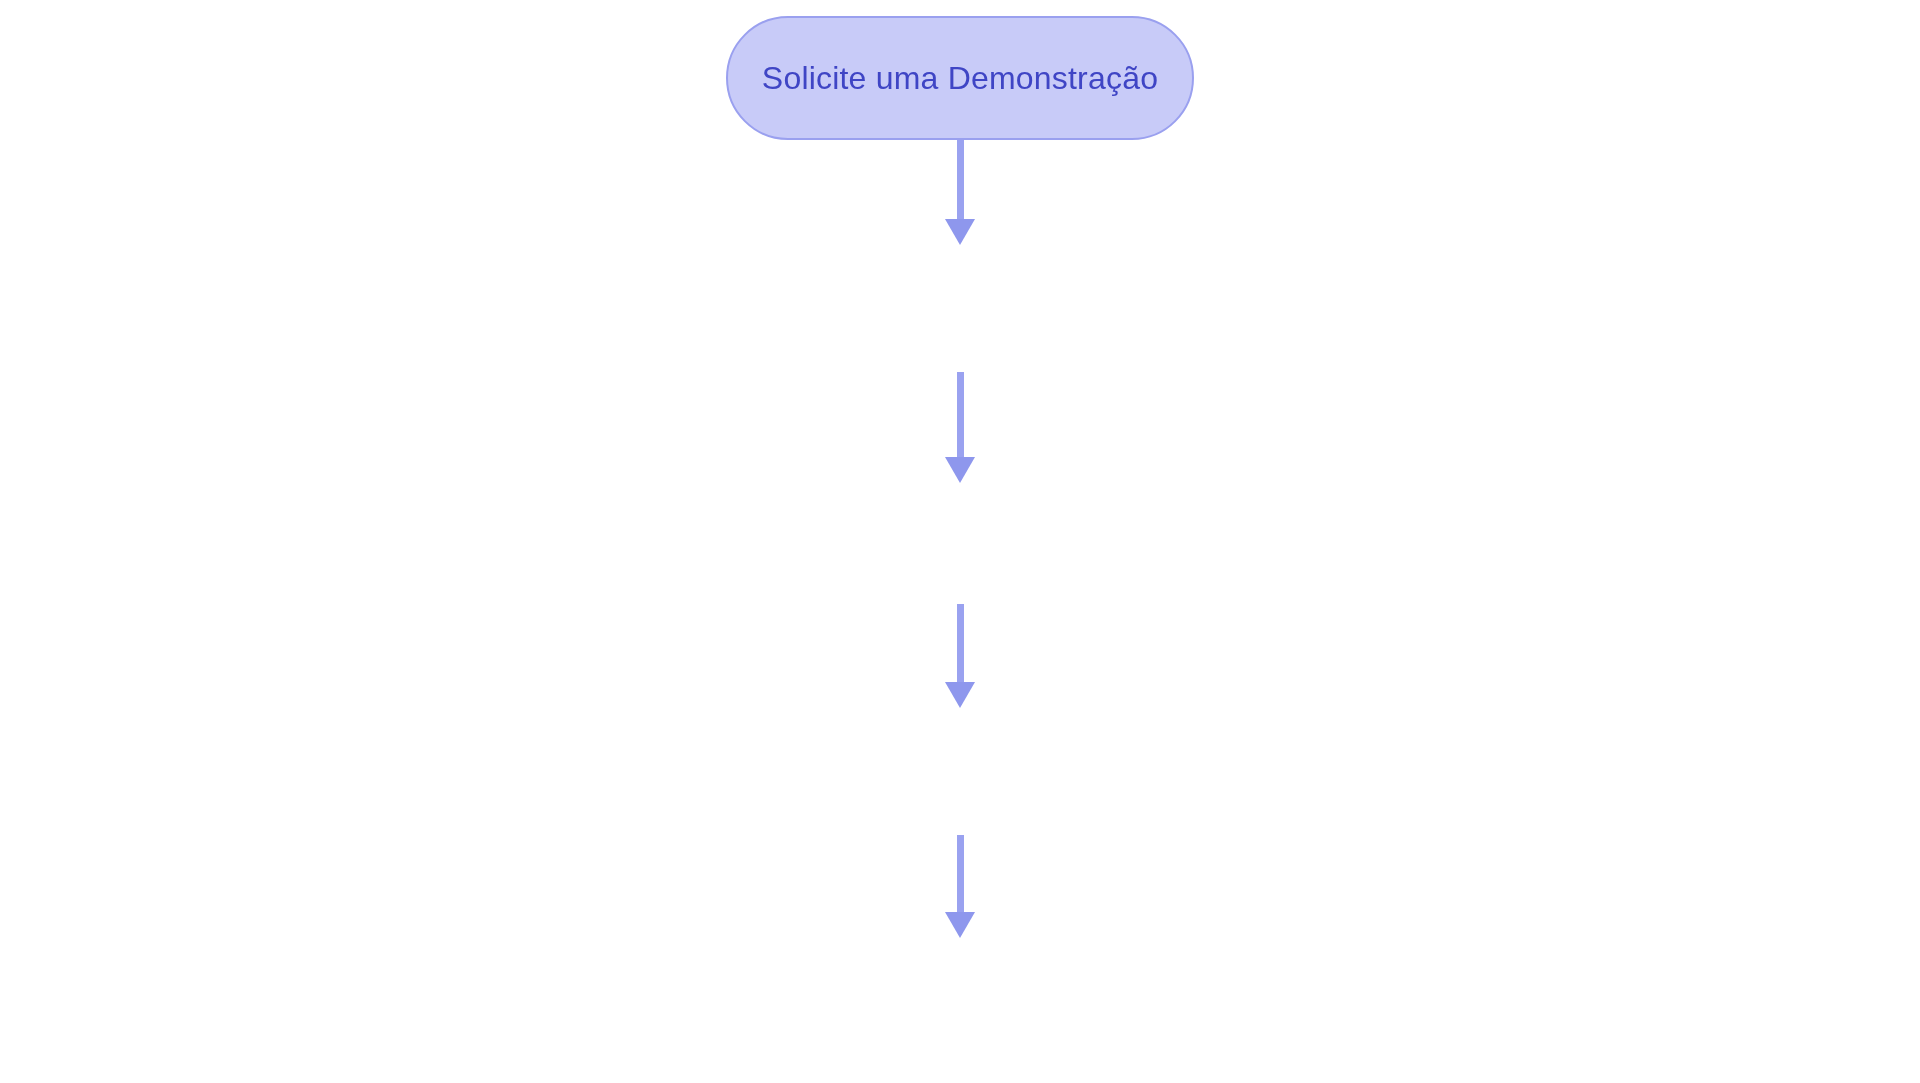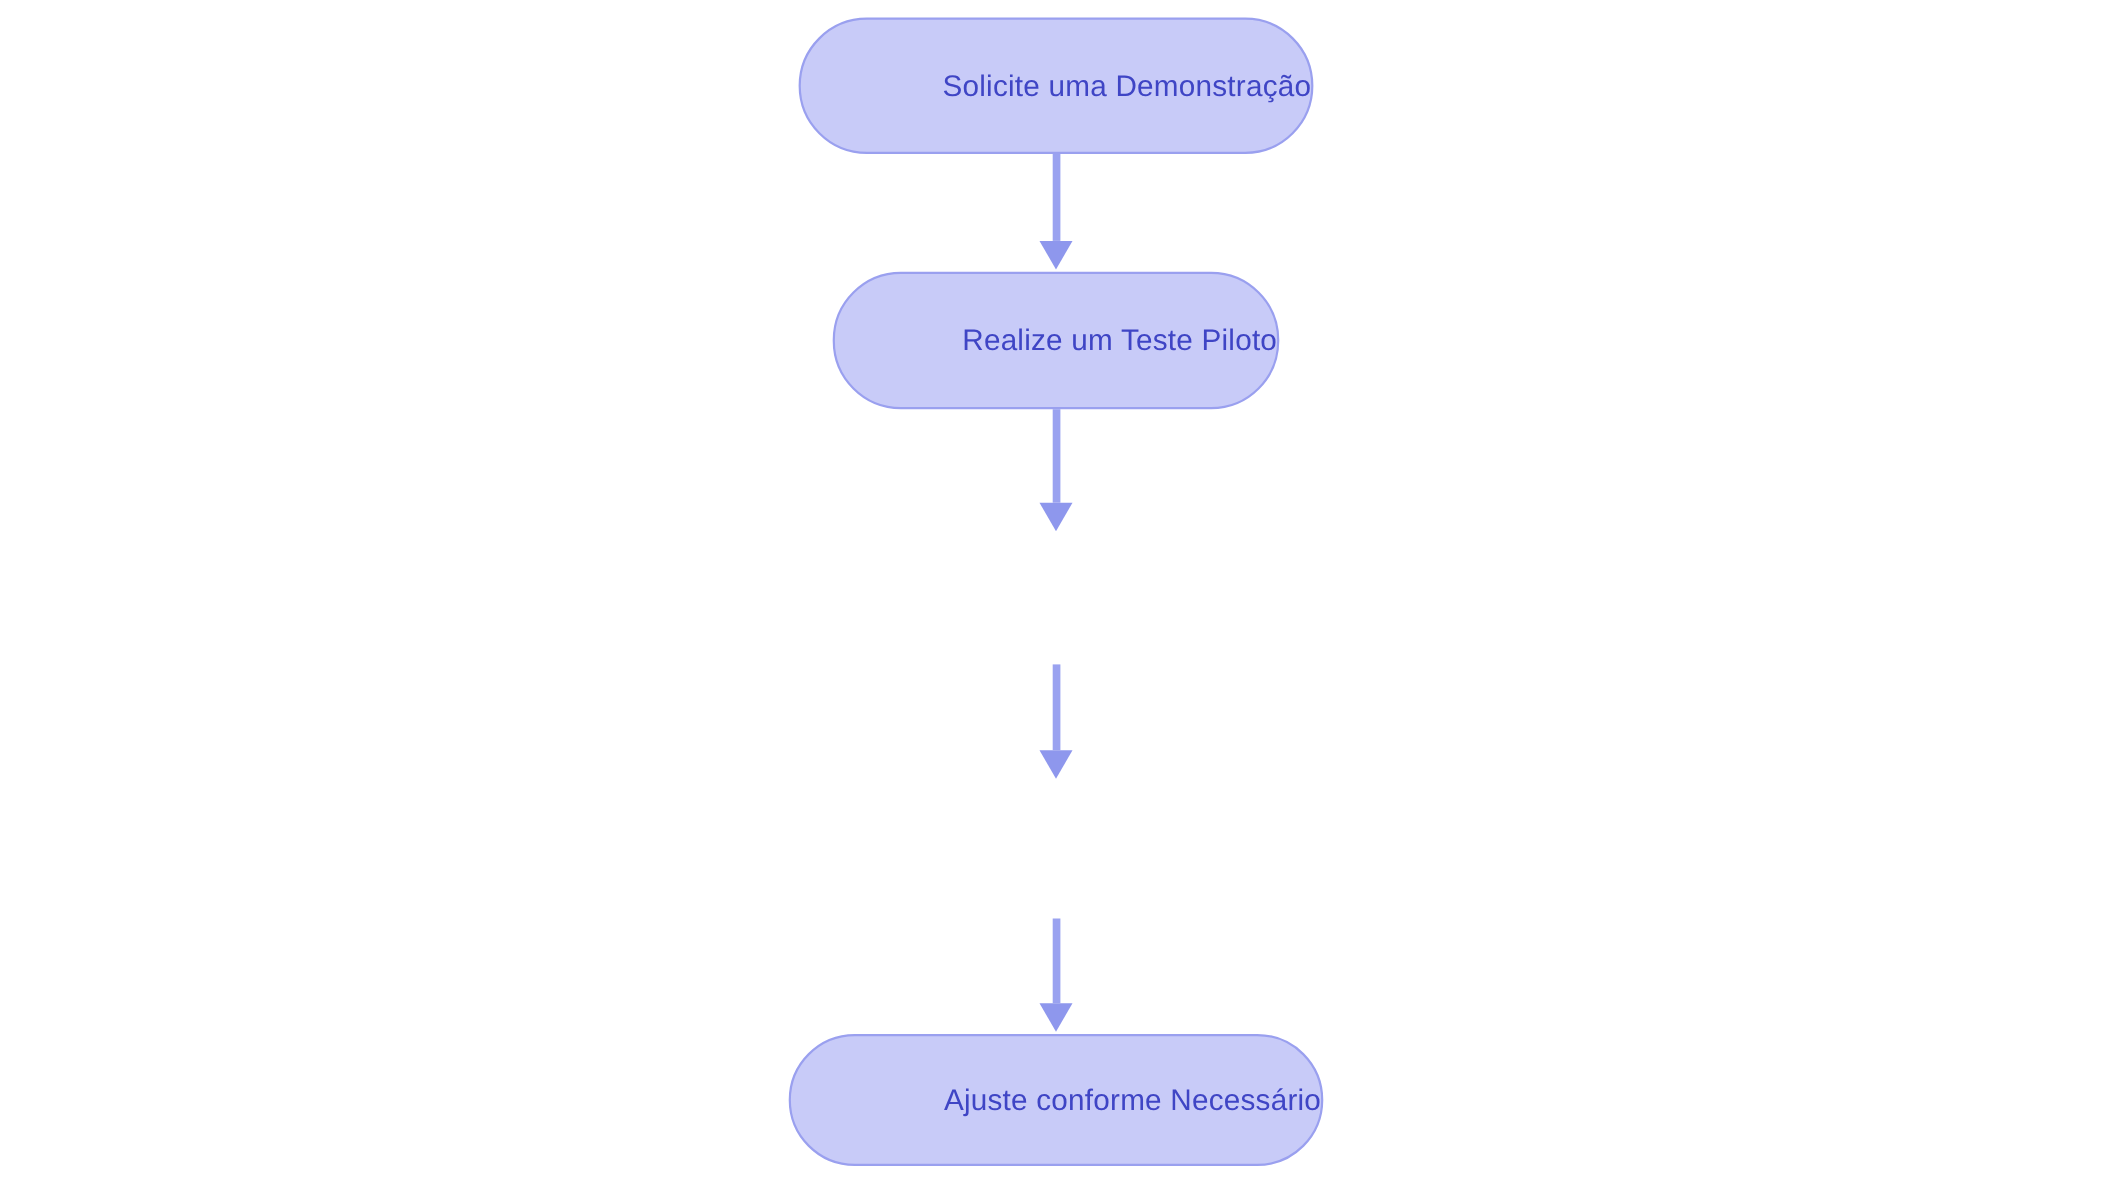--- a/index.html
+++ b/index.html
@@ -16,26 +16,26 @@
     position: relative;
     width: 1920px;
     height: 1083px;
     background: var(--bg);
     font-family: "Liberation Sans", "DejaVu Sans", sans-serif;
   }
   .node {
     position: absolute;
     display: flex;
     align-items: center;
-    justify-content: flex-end;
+    justify-content: center;
     background: var(--node-fill);
     border: 2px solid var(--node-border);
     border-radius: 62px;
     color: var(--node-text);
-    font-size: 27px;
+    font-size: 32px;
     letter-spacing: 0.2px;
     text-align: center;
     white-space: nowrap;
   }
   .node-1 { left: 726px; top:  16px; width: 468px; height: 124px; }
   .node-2 { left: 757px; top: 247px; width: 406px; height: 125px; }
   .node-3 { left: 740px; top: 485px; width: 440px; height: 120px; }
   .node-4 { left: 784px; top: 713px; width: 352px; height: 122px; }
   .node-5 { left: 717px; top: 940px; width: 486px; height: 120px; }
   .arrow {
@@ -71,38 +71,32 @@
 
   <div class="node node-1">
     <span>Solicite uma Demonstração</span>
   </div>
 
   <div class="arrow arrow-1">
     <div class="shaft"></div>
     <div class="head"></div>
   </div>
 
-  <div class="node node-2">
-    <span>Realize um Teste Piloto</span>
-  </div>
 
   <div class="arrow arrow-2">
     <div class="shaft"></div>
     <div class="head"></div>
   </div>
 
 
   <div class="arrow arrow-3">
     <div class="shaft"></div>
     <div class="head"></div>
   </div>
 
 
   <div class="arrow arrow-4">
     <div class="shaft"></div>
     <div class="head"></div>
   </div>
 
-  <div class="node node-5">
-    <span>Ajuste conforme Necessário</span>
-  </div>
 
 </div>
 
 </body></html>

